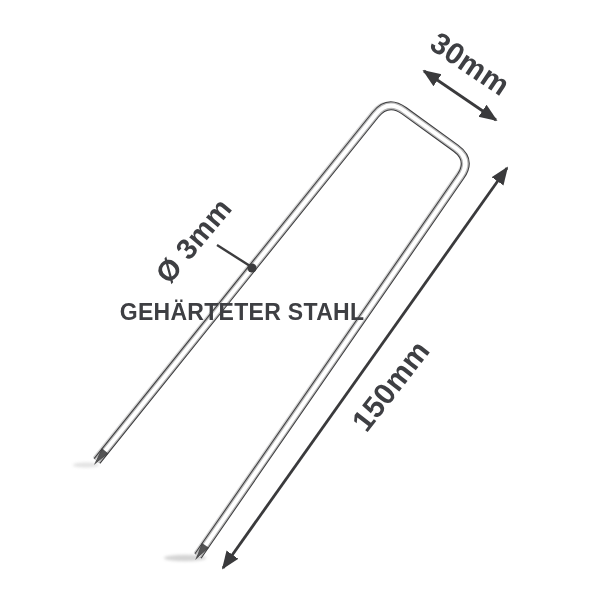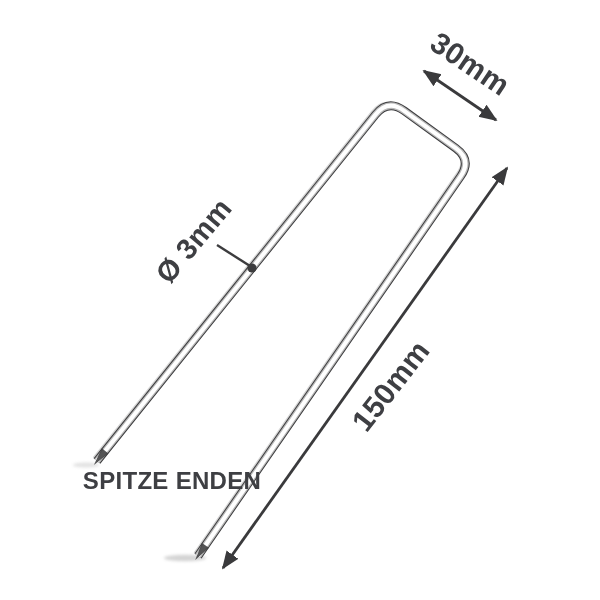--- a/index.html
+++ b/index.html
@@ -77,15 +77,15 @@
     <line class="callout-line" x1="217" y1="245" x2="250" y2="266"></line>
     <circle class="callout-dot" cx="252" cy="268" r="4.6"></circle>
 
     <line class="dim-line" x1="424" y1="71" x2="496" y2="120" marker-start="url(#dim-arrowhead)" marker-end="url(#dim-arrowhead)"></line>
 
     <line class="dim-line" x1="507" y1="168" x2="223" y2="568" marker-start="url(#dim-arrowhead)" marker-end="url(#dim-arrowhead)"></line>
   </svg>
 
   <div class="label r30">30mm</div>
   <div class="label rdia">Ø 3mm</div>
+  <div class="label h2">GEHÄRTETER STAHL</div>
   <div class="label r150">150mm</div>
-  <div class="label h3">SPITZE ENDEN</div>
 </div>
 
 </body></html>

